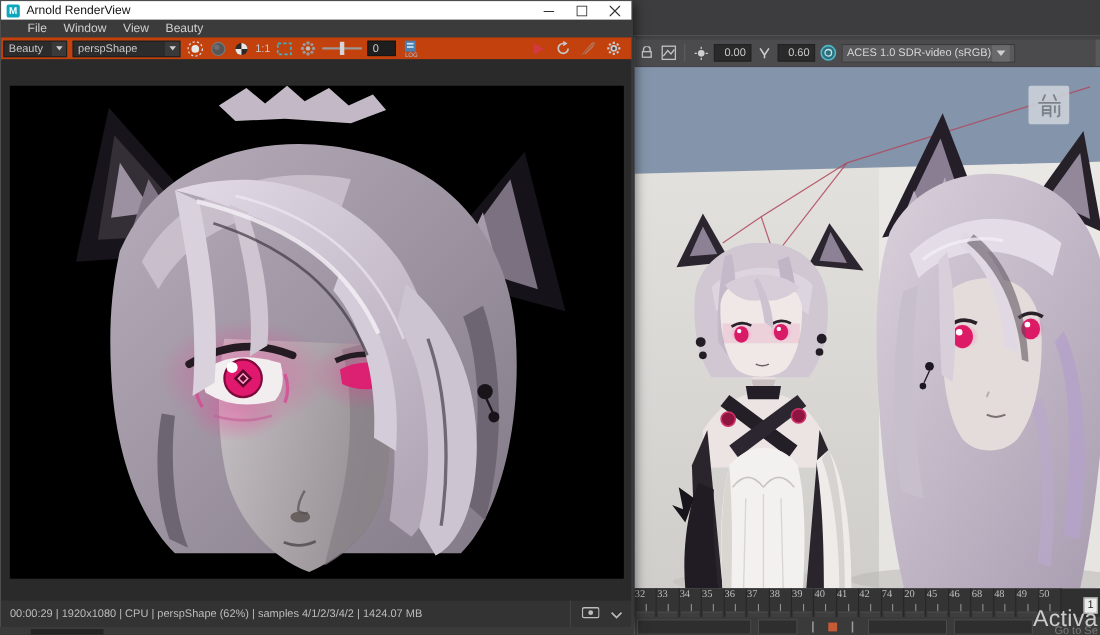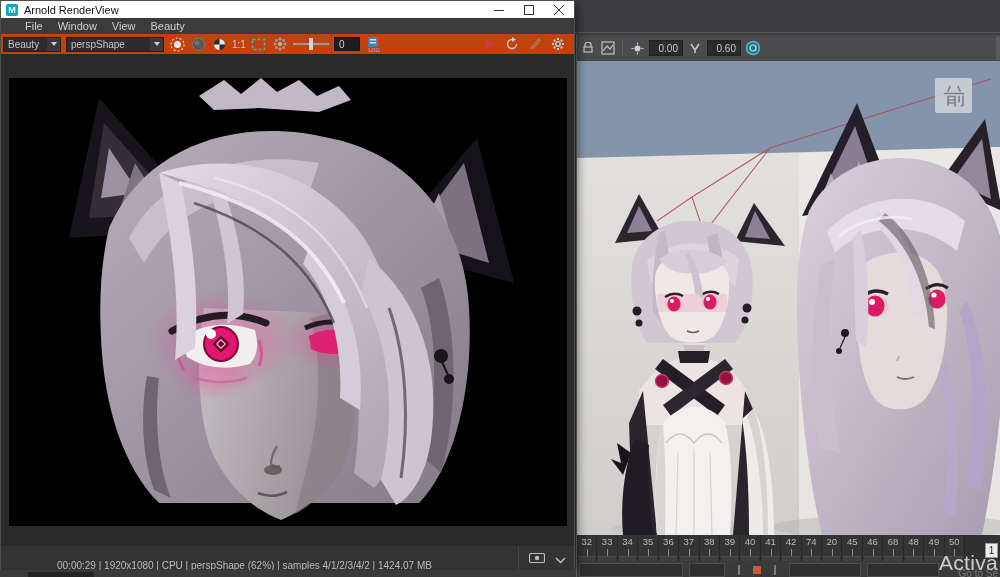--- a/index.html
+++ b/index.html
@@ -21,21 +21,21 @@
   .tri-down { width:0; height:0; border-left:4px solid transparent; border-right:4px solid transparent; border-top:5px solid #cfcfcf; }
 
   .viewport { position:absolute; left:577px; top:61px; width:423px; height:474px; background:#8495ab; overflow:hidden; }
   .orient-badge { position:absolute; right:28px; top:17px; width:37px; height:35px; background:rgba(206,211,217,.88);
                   border-radius:2px; display:flex; align-items:center; justify-content:center; }
 
   
   .timeline { position:absolute; left:577px; top:535px; width:423px; height:26px; background:#303030; display:flex; }
   .tl-frames { display:flex; width:388px; height:26px; }
   .tl-cell { flex:1; position:relative; border-right:1px solid #262626; background:#343434; }
-  .tl-num { position:absolute; top:1px; width:100%; text-align:center; font-size:9.5px; color:#bdbdbd; }
+  .tl-num { position:absolute; top:1px; width:100%; text-align:left; font-size:9.5px; color:#bdbdbd;font-family:Liberation Serif, serif; }
   .tl-tick { position:absolute; left:50%; bottom:5px; width:1px; height:7px; background:#8f8f8f; }
   .tl-cell::after { content:""; position:absolute; left:1px; right:1px; bottom:0; height:4px; background:#3e3e3e; border-top:1px solid #4a4a4a; }
   .tl-end { position:absolute; right:2px; top:8px; width:13px; height:15px; background:#ececec; border:1px solid #999;
             color:#222; font-size:10px; display:flex; align-items:center; justify-content:center; }
   .range-row { position:absolute; left:577px; top:561px; width:423px; height:16px; background:#3a3a3a; display:flex; align-items:flex-start; gap:6px; padding:2px 2px 0 2px; }
   .rr-box { height:14px; background:#2e2e2e; border:1px solid #4c4c4c; }
   .watermark1 { position:absolute; right:2px; top:551px; font-size:21px; color:rgba(240,240,240,.8); letter-spacing:.3px; }
   .watermark2 { position:absolute; right:2px; top:568px; font-size:10px; color:rgba(240,240,240,.33); }
 
   
@@ -57,21 +57,21 @@
   .t-icon { width:16px; height:16px; display:flex; align-items:center; justify-content:center; }
   .t-label { font-size:10px; color:#cccccc; }
   .t-slider { position:relative; width:36px; height:14px; }
   .t-slider .track { position:absolute; left:0; right:0; top:6px; height:2px; background:#9a9a9a; }
   .t-slider .handle { position:absolute; left:16px; top:1px; width:4px; height:12px; background:#d5d5d5; }
   .t-value { background:#1e1e1e; border:1px solid #161616; width:26px; height:14px; color:#cfcfcf; font-size:10px;
              display:flex; align-items:center; padding-left:4px; }
   .arv-right-icons { margin-left:auto; display:flex; align-items:center; gap:7px; padding-right:6px; }
   .arv-view { position:absolute; left:1px; top:53px; width:572px; height:492px; background:#2a2a2a; }
   .arv-canvas { position:absolute; left:7px; top:24px; width:558px; height:448px; background:#000; }
-  .arv-status { position:absolute; left:0; top:545px; width:100%; height:25px; background:#333333; display:flex; align-items:flex-end;padding-left:48px; }
+  .arv-status { position:absolute; left:0; top:545px; width:100%; height:25px; background:#333333; display:flex; align-items:center; }
   .arv-status-text { font-size:10px; color:#bdbdbd; padding-left:8px; }
   .status-right { margin-left:auto; display:flex; align-items:center; gap:10px; padding-right:8px; border-left:1px solid #444; height:100%; padding-left:10px; }
 
   .below-strip { position:absolute; left:0; top:570px; width:576px; height:7px; background:#3a3a3a; }
   .below-widget { position:absolute; left:28px; top:572px; width:66px; height:5px; background:#242424; }
   .vp-scroll { position:absolute; right:0; top:36px; width:4px; height:24px; background:#5a5a5c; }
 </style>
 </head>
 <body>
 
@@ -111,20 +111,26 @@
           <path d="M2 2 L6 8 L10 2 M6 8 L6 11" fill="none" stroke="#cfcfcf" stroke-width="1.4"></path>
         </svg>
     </span>
     <span class="vpt-field">0.60</span>
     <span class="vpt-icon">
       <svg width="16" height="16" viewBox="0 0 16 16">
           <circle cx="8" cy="8" r="6.5" fill="#2f6e7c" stroke="#4db8c8" stroke-width="1.5"></circle>
           <circle cx="8" cy="8" r="3" fill="none" stroke="#bfe6ec" stroke-width="1.2"></circle>
         </svg>
     </span>
+    <div class="vpt-dd">
+      <span>ACES 1.0 SDR-video (sRGB)</span>
+      <span class="arrow-box">
+          <span class="tri-down"></span>
+        </span>
+    </div>
   </div>
   <div class="vp-scroll"></div>
 
   <div class="viewport">
     <svg width="423" height="474" viewBox="0 0 423 474">
       <defs>
         <linearGradient id="planeL" x1="0" y1="0" x2="0" y2="1">
           <stop offset="0" stop-color="#e2e1dd"></stop>
             <stop offset="1" stop-color="#cfcecb"></stop>
         </linearGradient>

